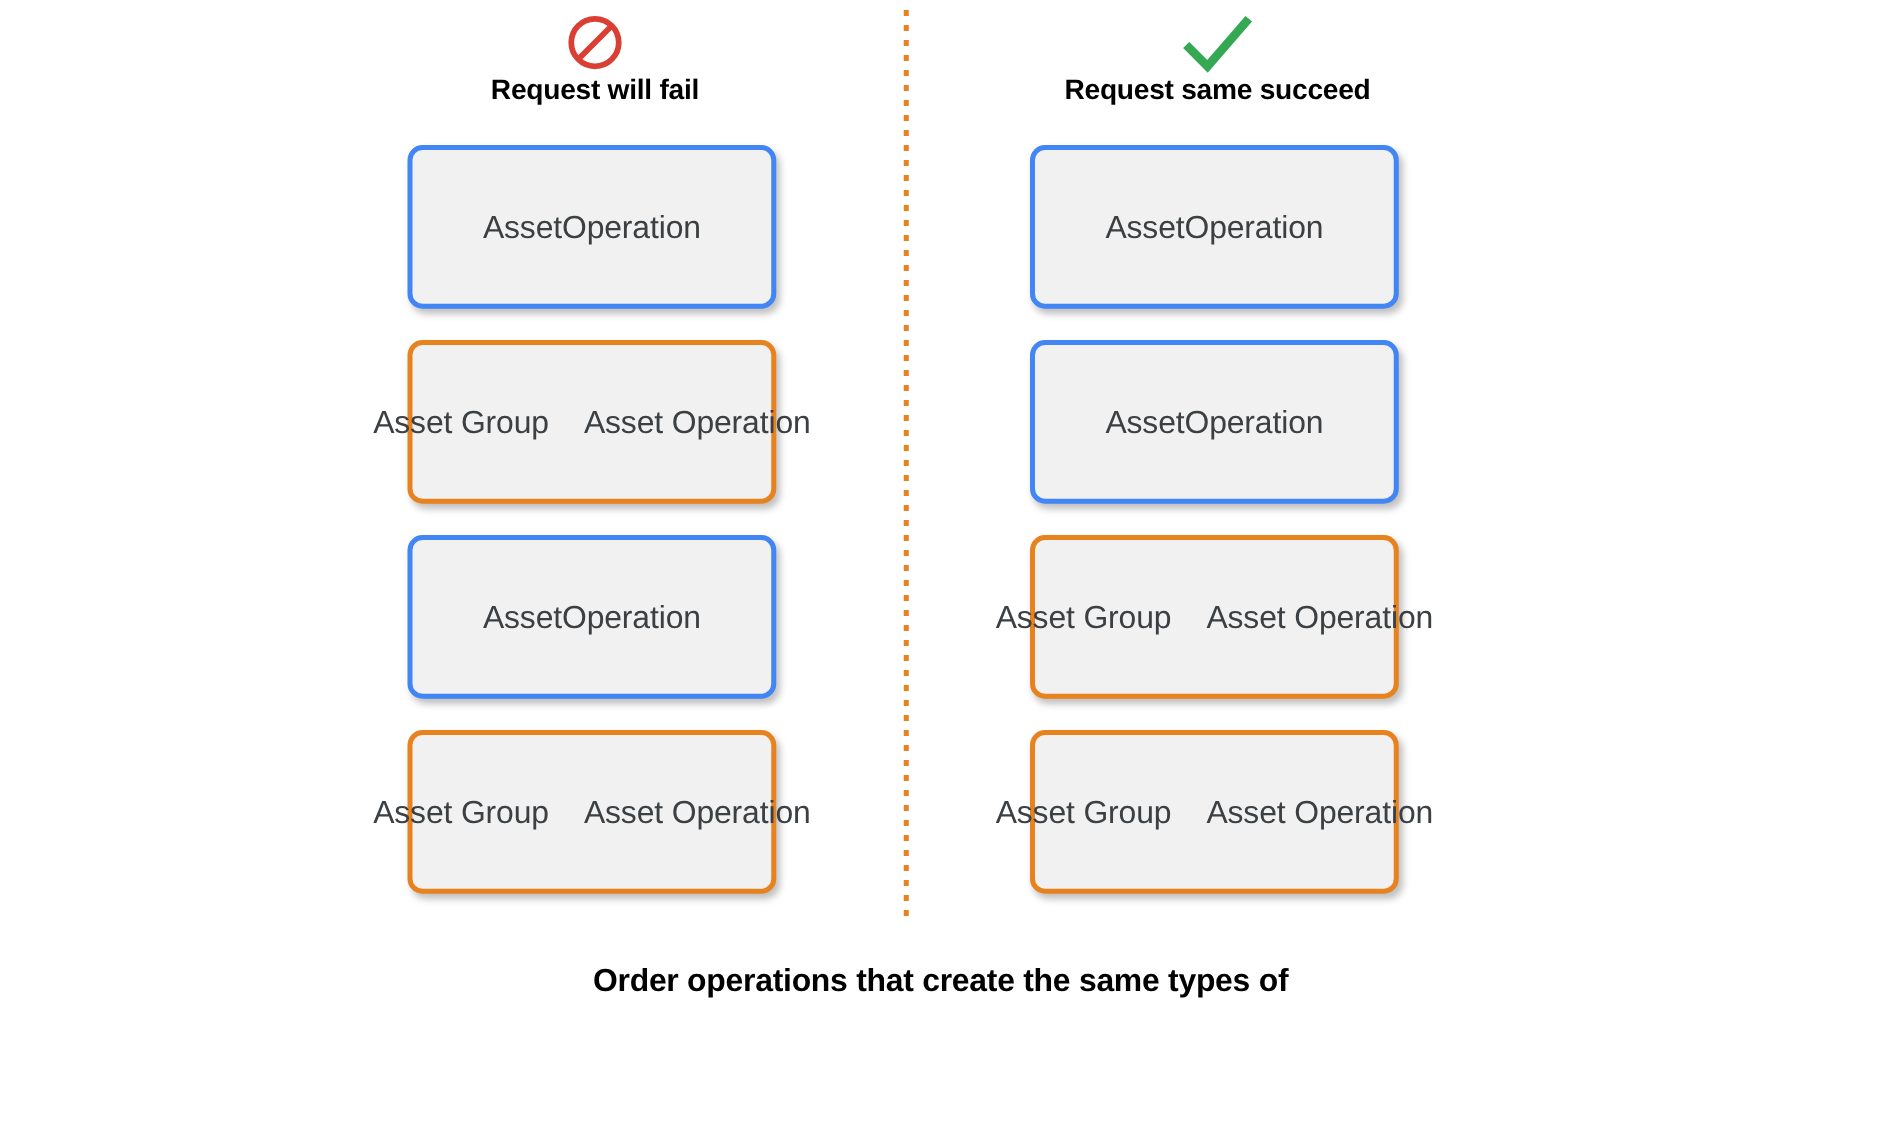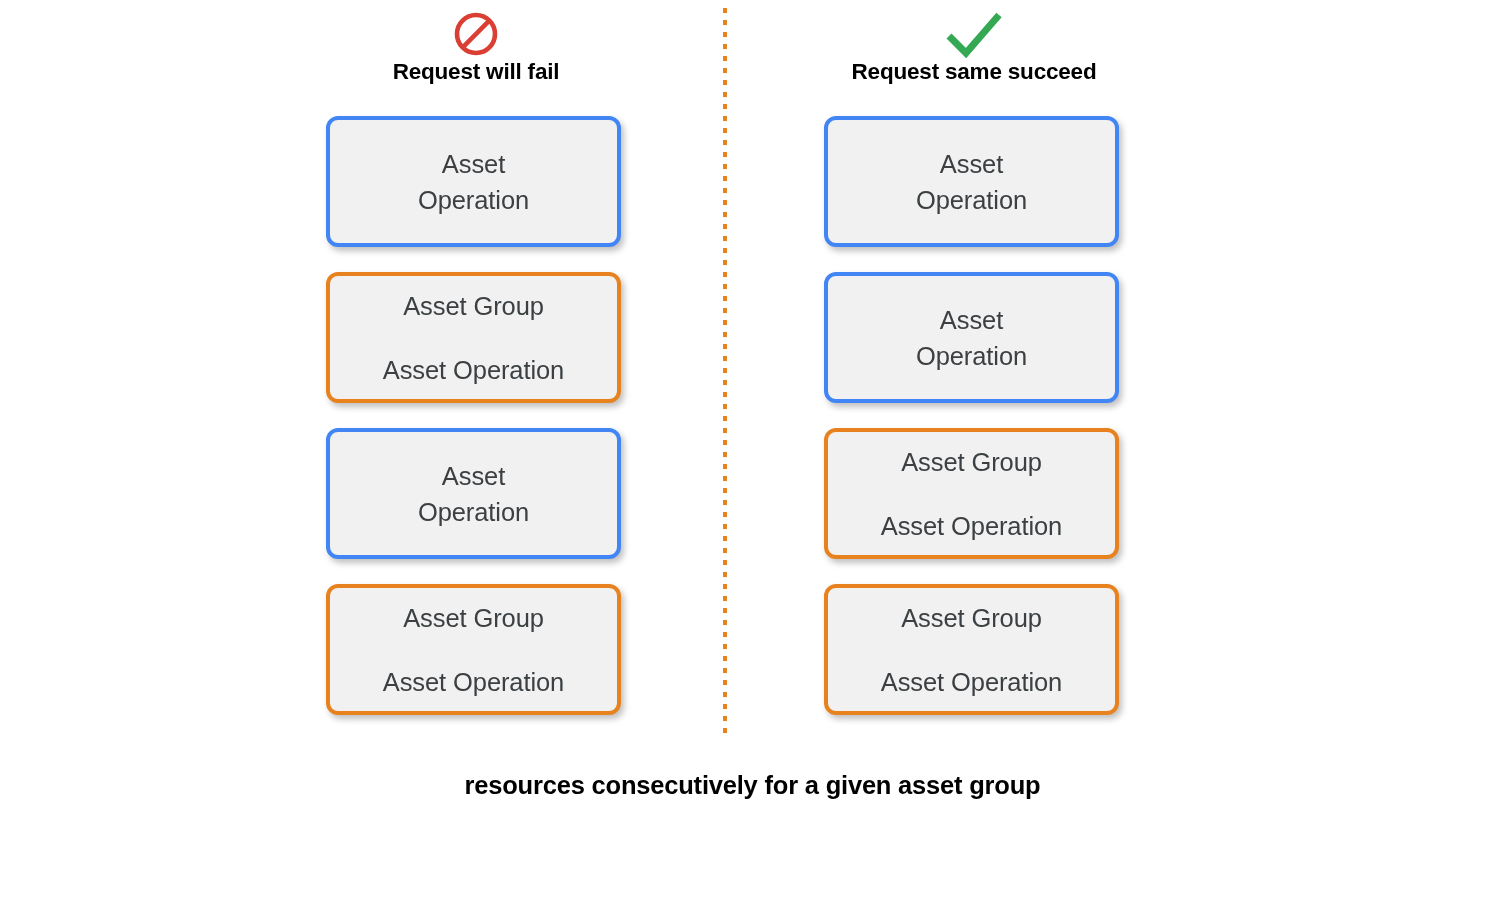--- a/index.html
+++ b/index.html
@@ -92,21 +92,21 @@
   }
 
   .card {
     box-sizing: border-box;
     width: 295px;
     height: 131px;
     background: #f1f1f1;
     border: 4px solid #4285f4;
     border-radius: 12px;
     display: flex;
-    flex-direction: column;
+    flex-direction: row;
     align-items: center;
     justify-content: center;
     box-shadow: 3px 4px 6px rgba(0, 0, 0, 0.25);
   }
   .card.accent-blue   { border-color: #4285f4; }
   .card.accent-orange { border-color: #e8821e; gap: 28px; }
 
   .card-line {
     font-size: 25.5px;
     font-weight: 500;
@@ -210,16 +210,16 @@
           <span class="card-line">Asset Group</span>
           <span class="card-line">Asset Operation</span>
         </div>
 
       </div>
     </div>
 
   </div>
 
   <div class="caption">
-    <div class="caption-line">resources consecutively for a given asset group</div>
+    <div class="caption-line">Order operations that create the same types of</div>
   </div>
 
 </div>
 
 </body></html>

